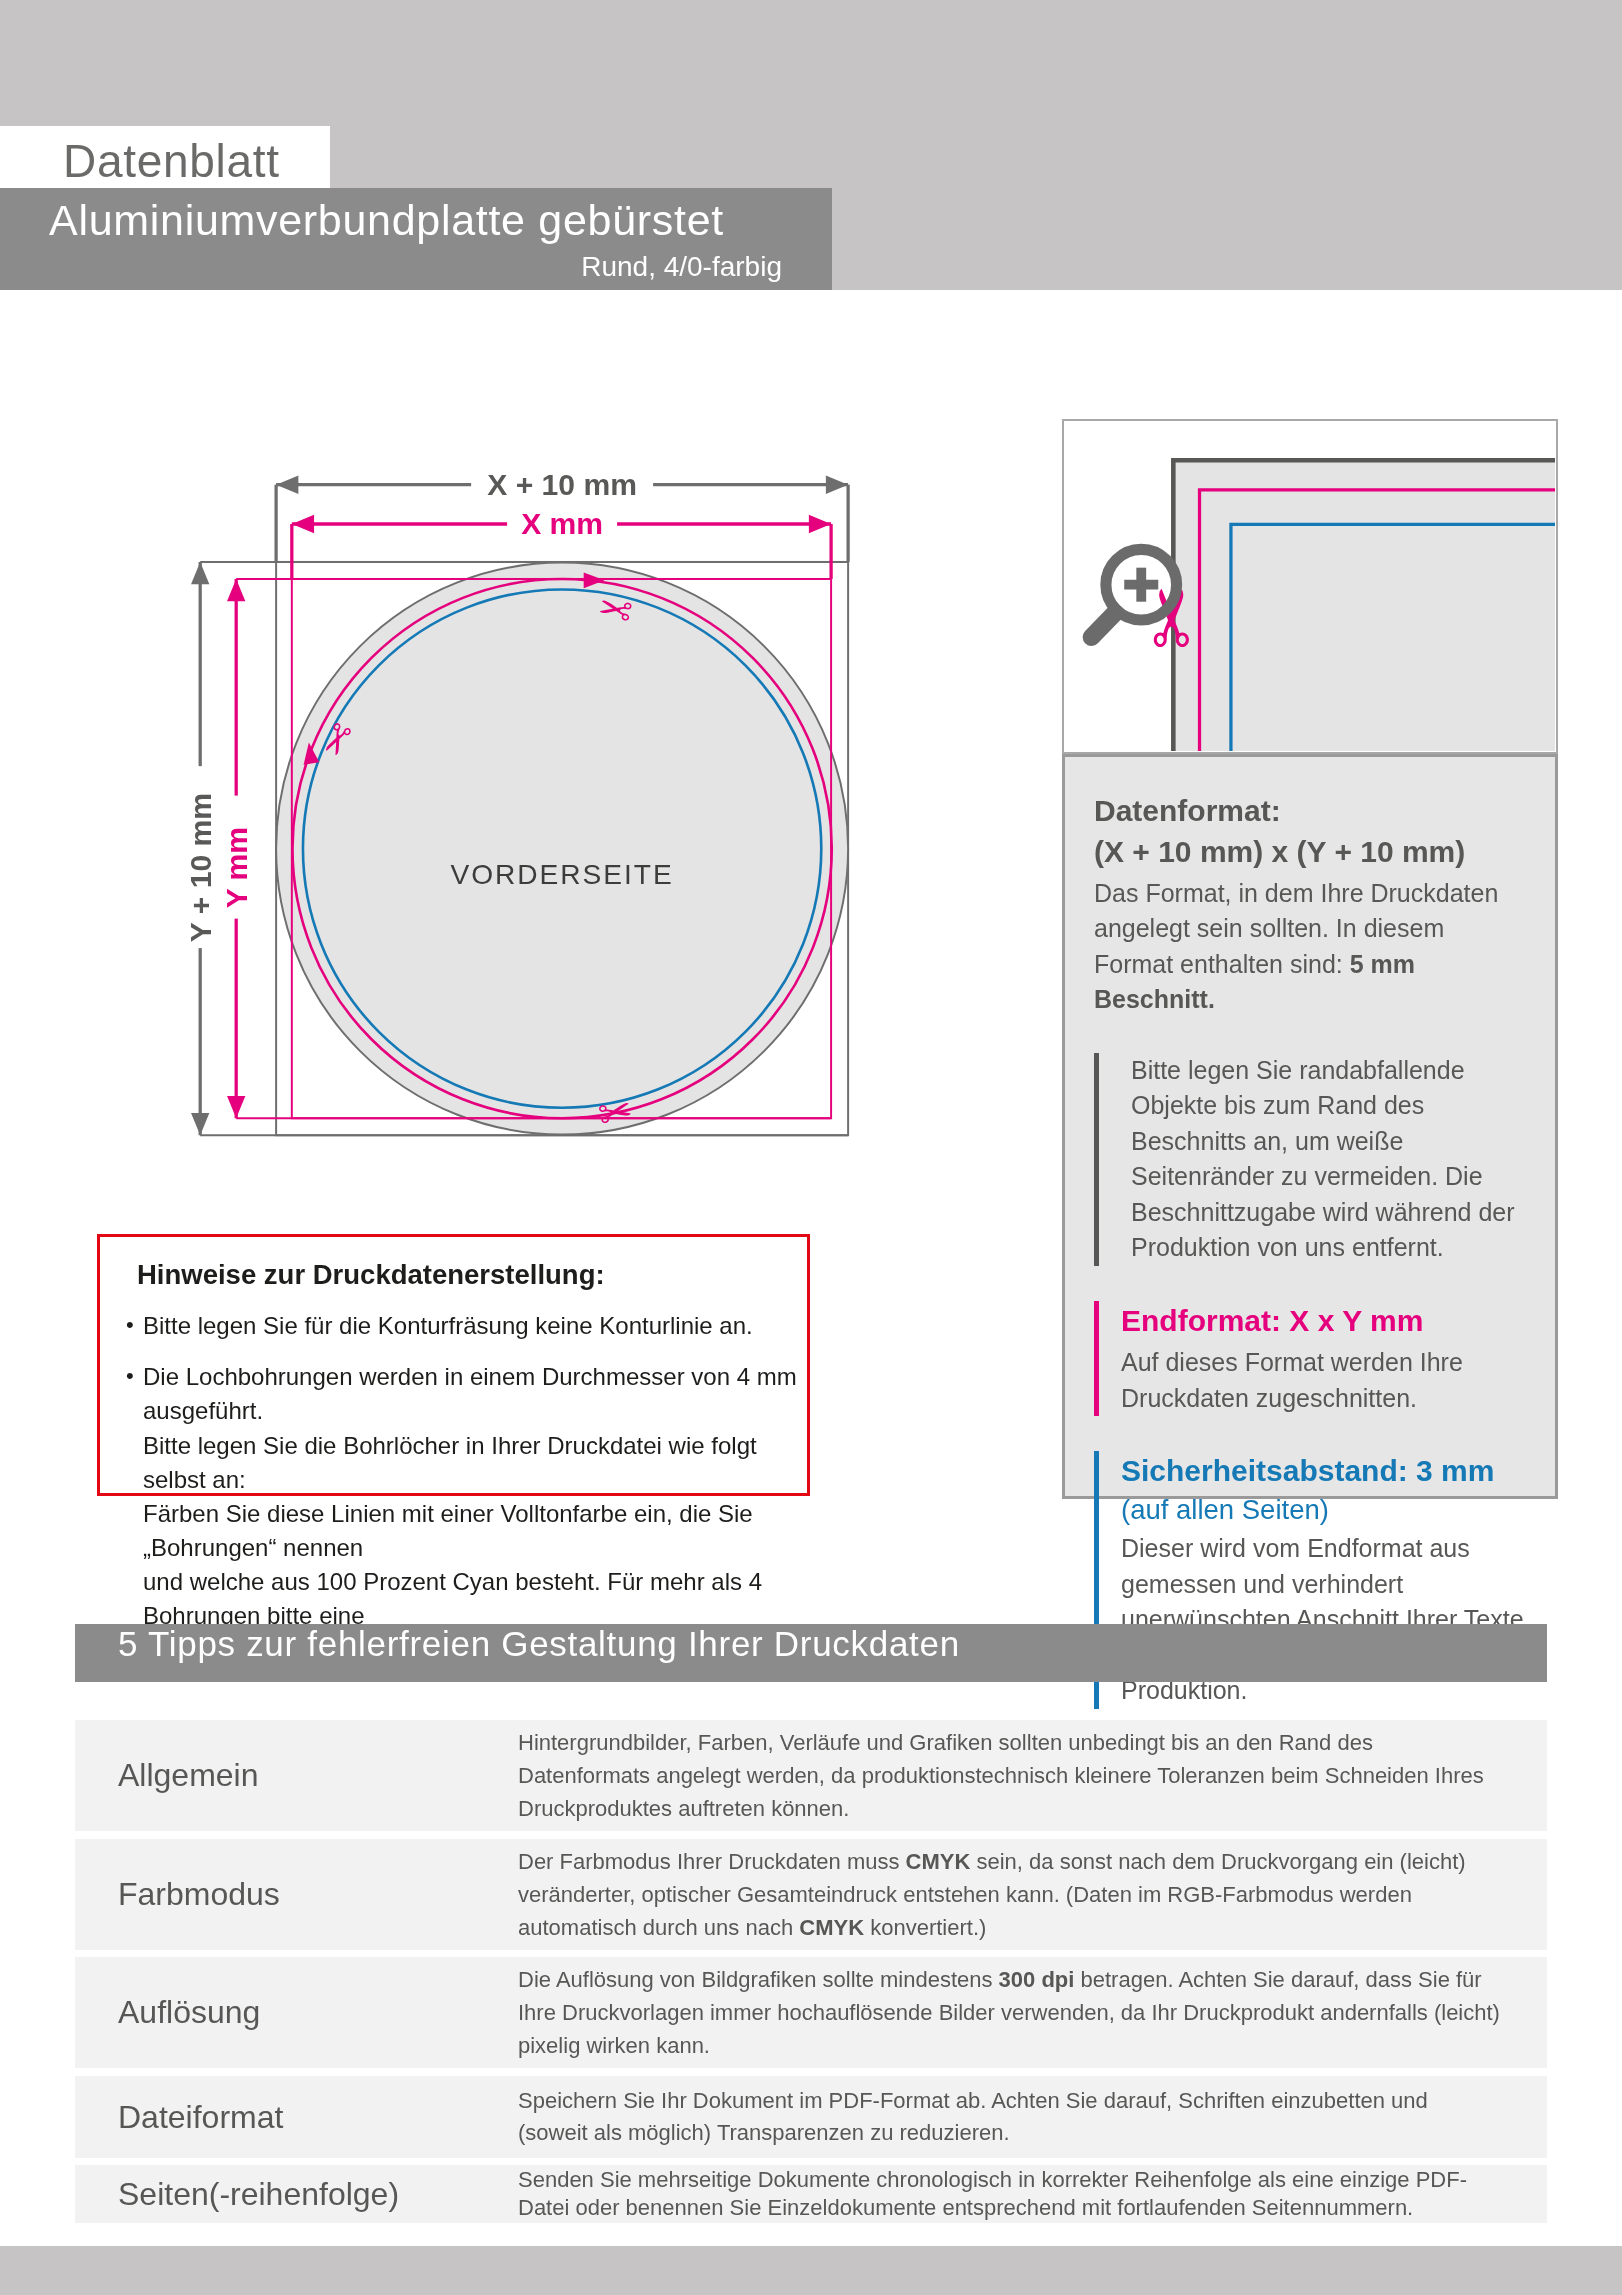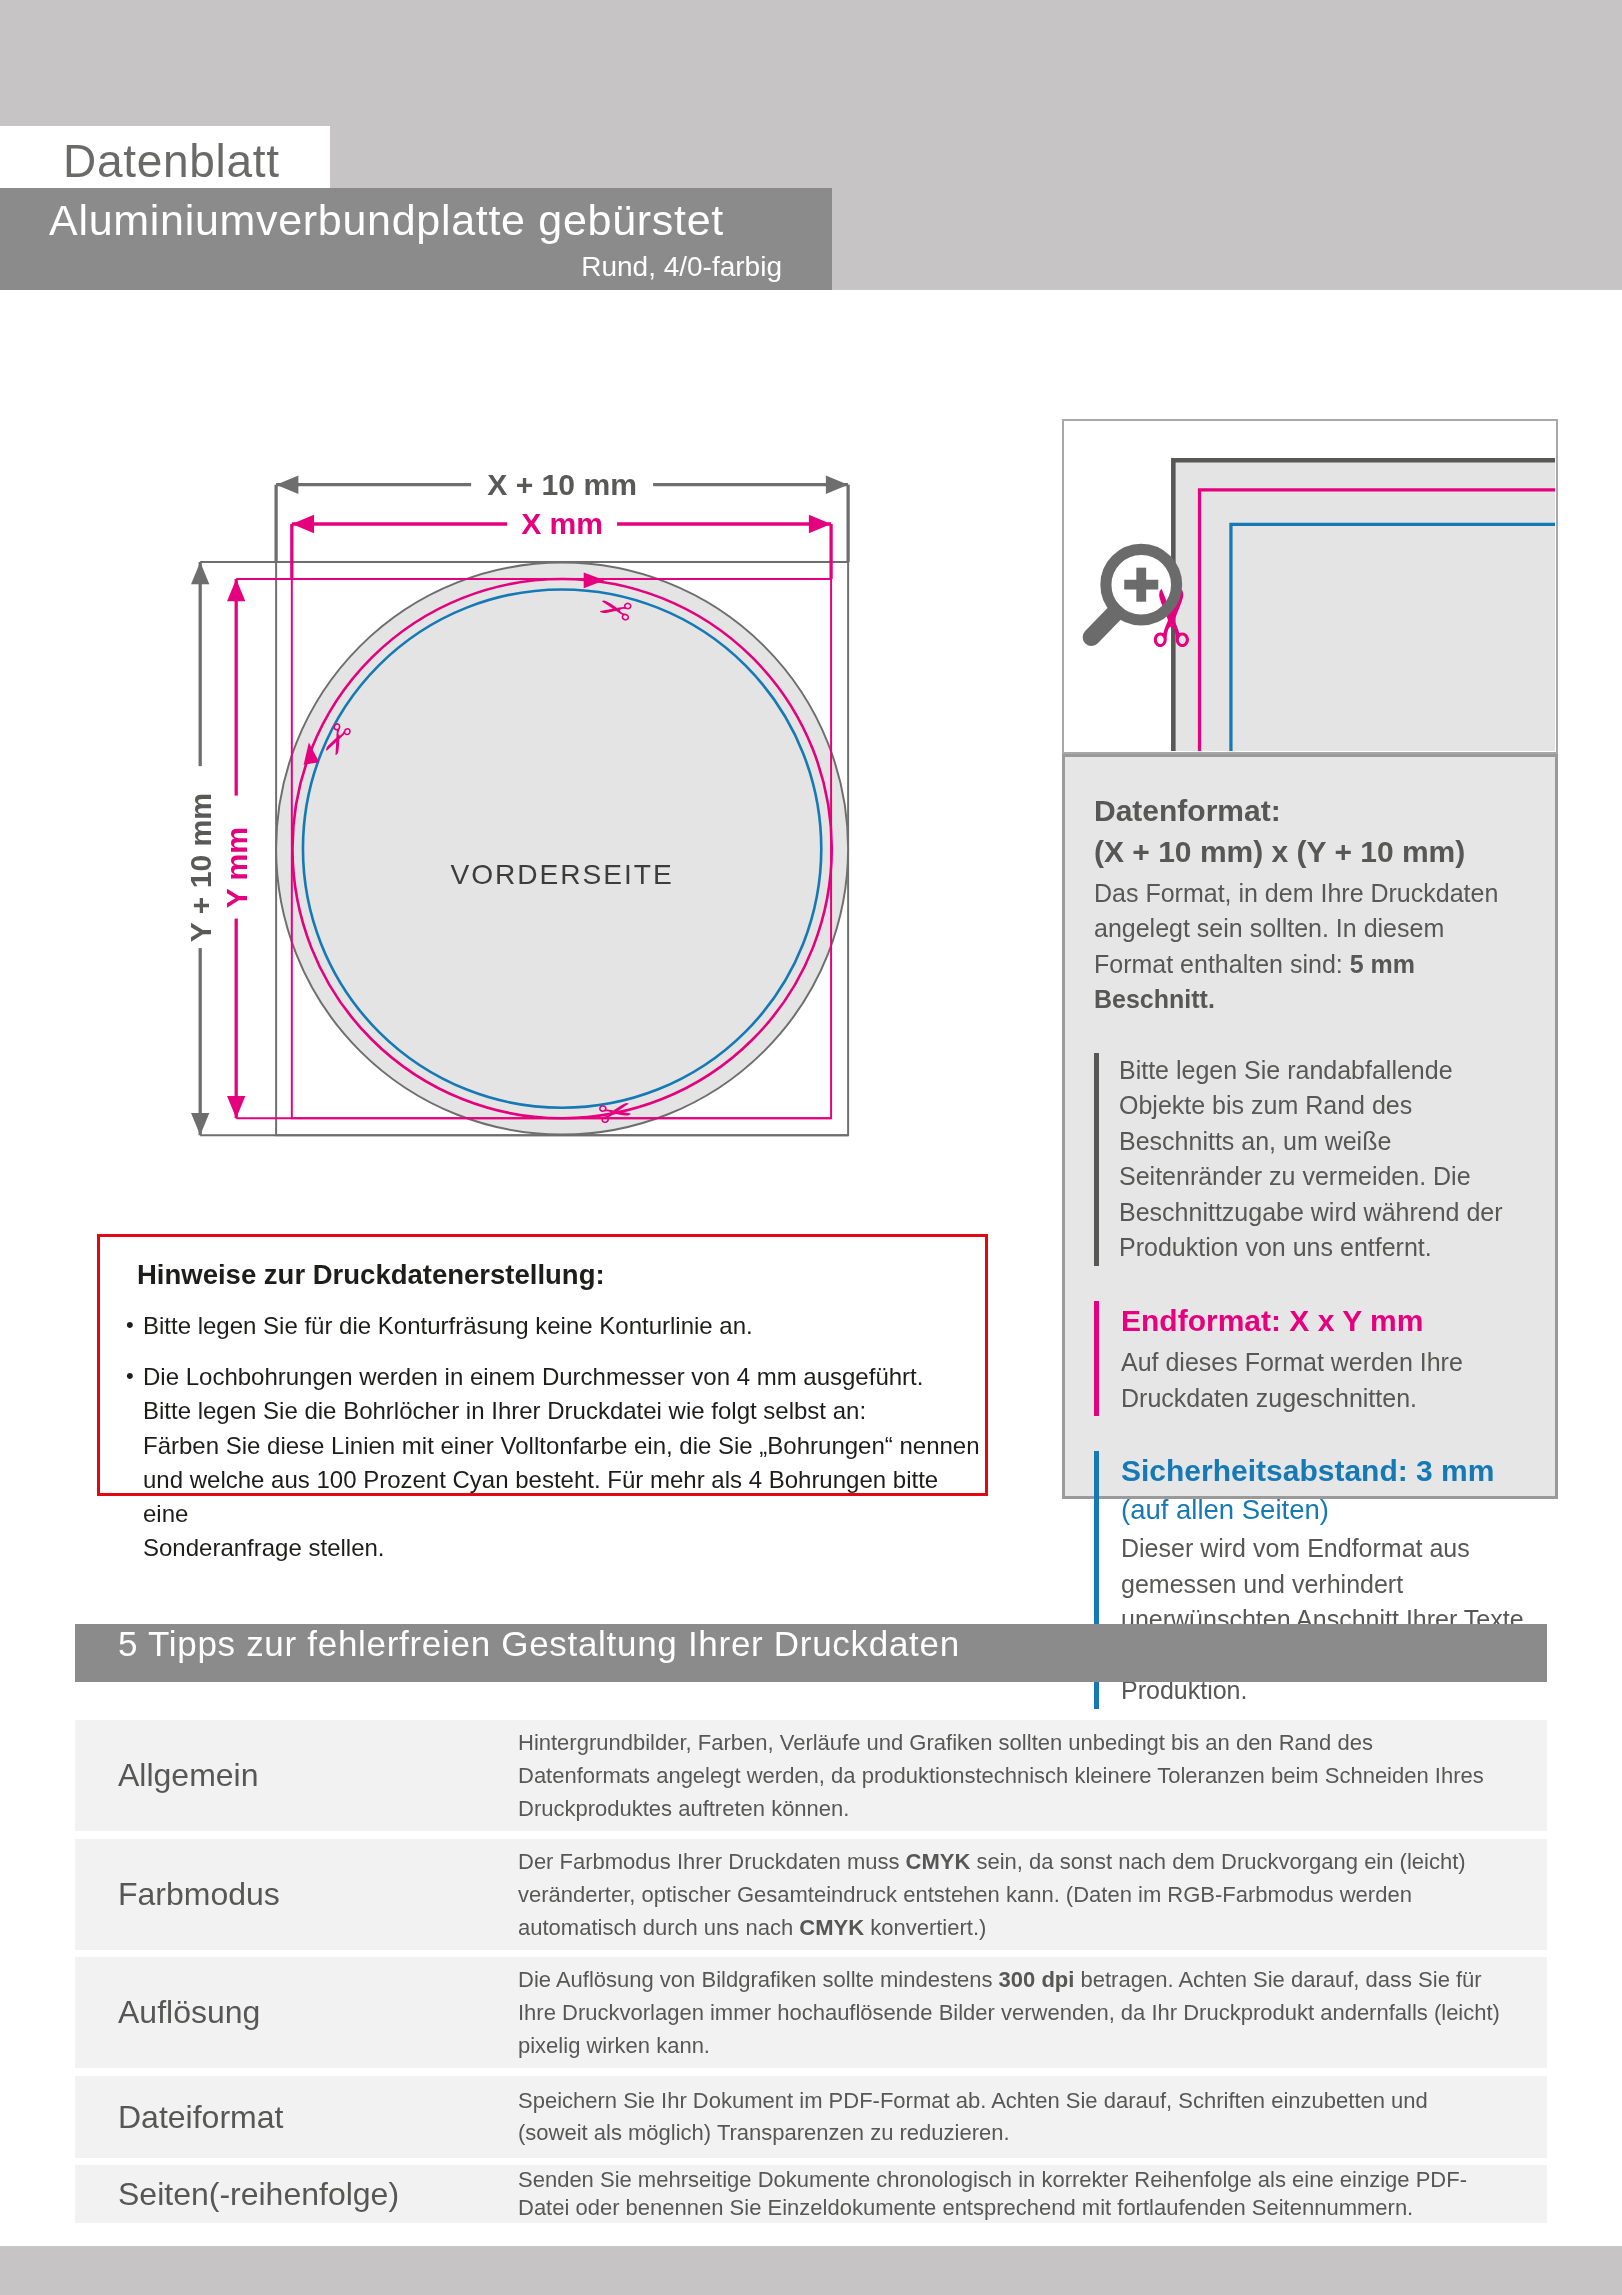--- a/index.html
+++ b/index.html
@@ -25,21 +25,21 @@
   .diagram .circ-mag{stroke:#e5007d;stroke-width:4;fill:none;}
   .diagram .circ-blue{stroke:#1579b6;stroke-width:4;fill:none;}
   .diagram .arr-gray{fill:#6e6e6e;}
   .diagram .arr-mag{fill:#e5007d;}
   .diagram .dim-gray{font-size:46px;font-weight:bold;fill:#595958;}
   .diagram .dim-mag{font-size:46px;font-weight:bold;fill:#e5007d;}
   .diagram .front{font-size:43px;fill:#3c3c3b;letter-spacing:3px;}
   .diagram .scissors{font-family:"DejaVu Sans",sans-serif;font-size:62px;fill:#e5007d;}
 
   
-  .notes-box{position:absolute;left:97px;top:1234px;width:891px;height:262px;background:#ffffff;
+  .notes-box{position:absolute;left:97px;top:1234px;width:713px;height:262px;background:#ffffff;
              border:3.3px solid #e30613;box-sizing:border-box;}
   .notes-box h3{margin:22px 0 0 37px;font-size:27.5px;font-weight:bold;color:#1d1d1b;}
   .notes-box ul{margin:18.3px 0 0 26px;padding:0;list-style:none;}
   .notes-box li{position:relative;padding-left:17px;font-size:24px;line-height:1.42;color:#1d1d1b;
                 margin-bottom:17px;white-space:pre-line;}
   .notes-box li::before{content:"•";position:absolute;left:0;top:0;font-size:22px;}
 
   
   .detail-box{position:absolute;left:1062px;top:419px;width:496px;height:335px;background:#ffffff;
               border:2.6px solid #a9a8a8;box-sizing:border-box;overflow:hidden;}
@@ -51,21 +51,21 @@
   .corner-blue{stroke:#1579b6;stroke-width:5;fill:none;}
   .corner-scissors{font-family:"DejaVu Sans",sans-serif;font-size:120px;fill:#e5007d;}
 
   
   .info-panel{position:absolute;left:1062px;top:754px;width:496px;height:745px;background:#e7e6e6;
               border:3.3px solid #9b9a9a;box-sizing:border-box;padding:34px 26px 0 29px;}
   .info-panel .sec{margin-bottom:35px;}
   .info-panel h4{margin:0;font-size:30px;font-weight:bold;color:#575756;line-height:1.35;}
   .info-panel .val{font-size:30px;font-weight:bold;color:#575756;line-height:1.35;}
   .info-panel p{margin:3.9px 0 0 0;font-size:25px;line-height:1.42;color:#575756;}
-  .info-panel .bar-dark{border-left:5.2px solid #575756;padding-left:20px;}
+  .info-panel .bar-dark{border-left:5.2px solid #575756;padding-left:32px;}
   .info-panel .bar-mag{border-left:5.2px solid #e5007d;padding-left:22px;}
   .info-panel .bar-blue{border-left:5.2px solid #1579b6;padding-left:22px;}
   .info-panel .t-mag{color:#e5007d;}
   .info-panel .t-blue{color:#1579b6;}
   .info-panel .sub-blue{font-size:27.5px;color:#1579b6;line-height:1.3;}
 
   
   .tips-banner{position:absolute;left:75px;top:1624px;width:1472px;height:58px;background:#8b8b8b;
                display:flex;}
   .tips-banner span{font-size:35px;color:#ffffff;margin-left:43px;letter-spacing:0.7px;}

